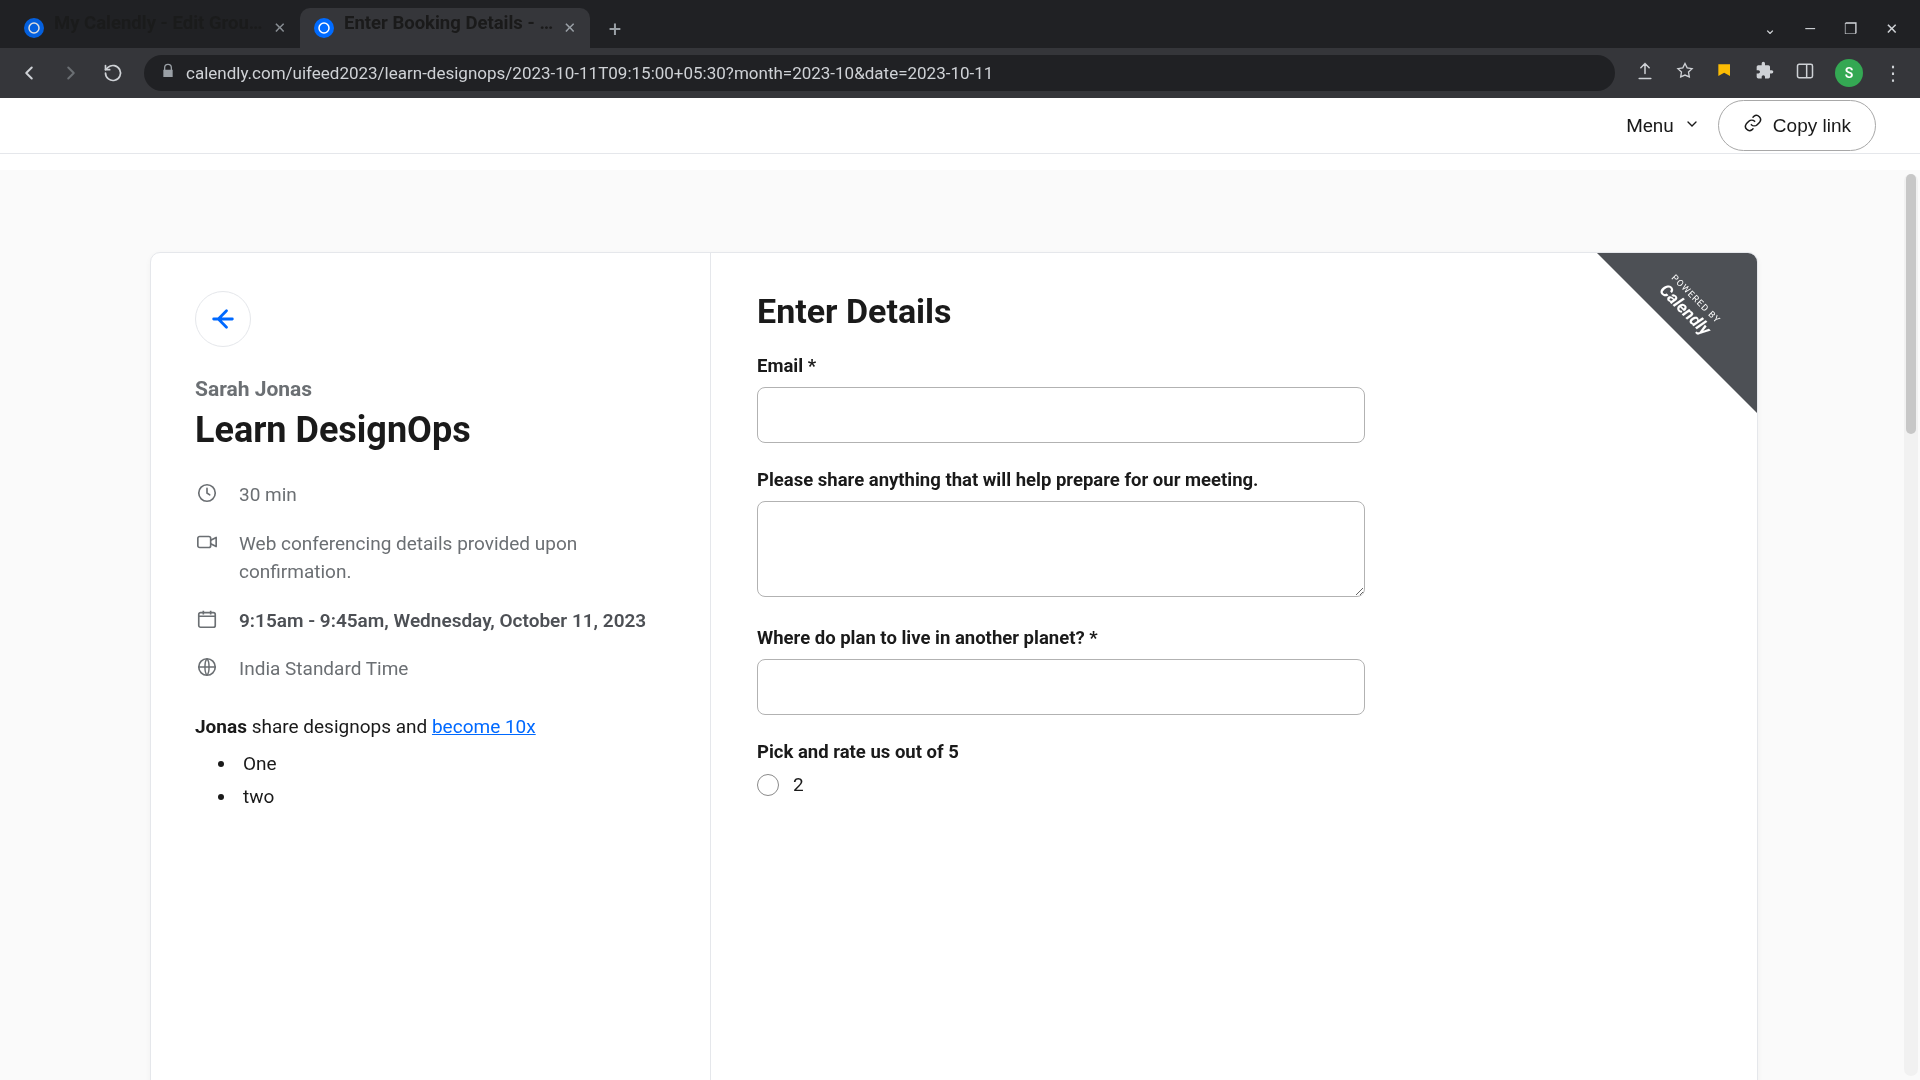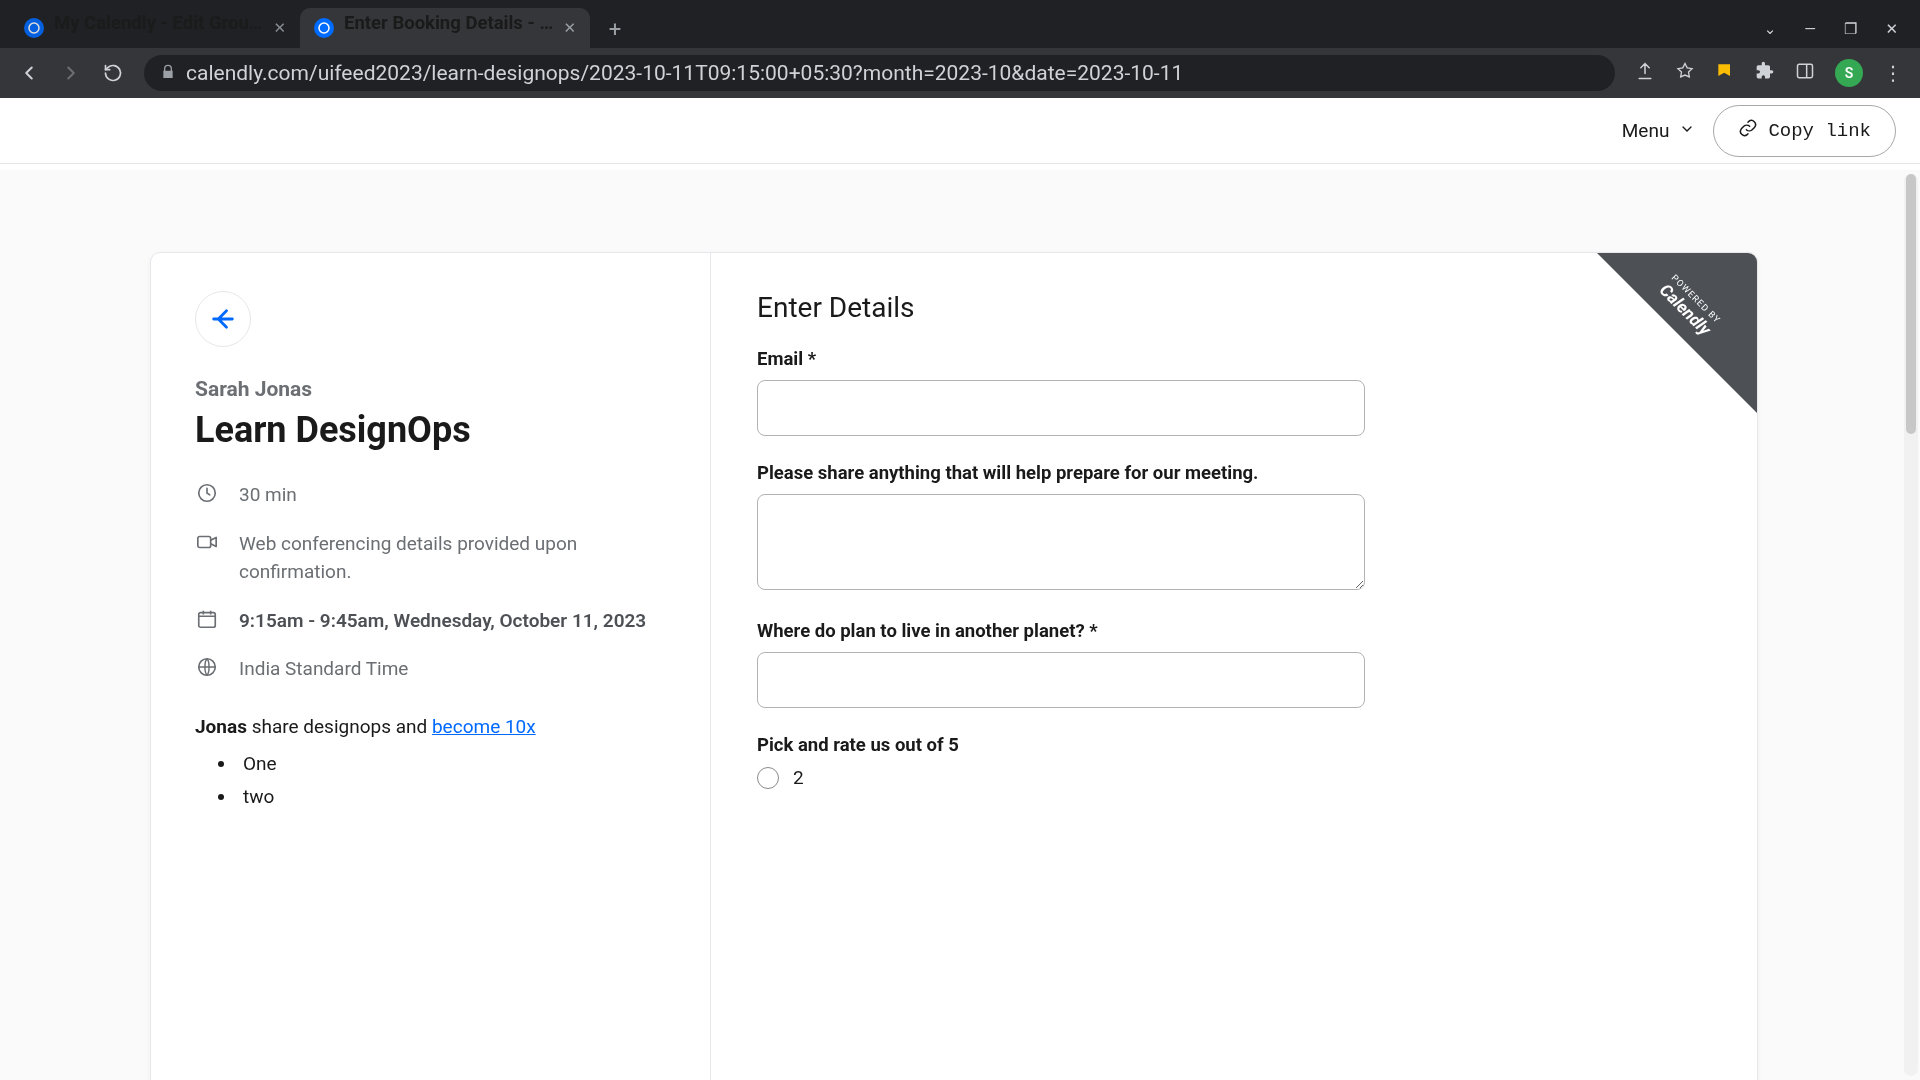--- a/index.html
+++ b/index.html
@@ -59,45 +59,45 @@
     display:flex; align-items:center; padding:0 12px; gap:8px;
   }
   .nav-btn {
     width:34px;height:34px;display:flex;align-items:center;justify-content:center;
     color:#cfd2d6; border-radius:50%;
   }
   .nav-btn.dim { color:#6b6f73; }
   .addr-field {
     flex:1; background:#202124; height:36px; border-radius:20px;
     display:flex; align-items:center; padding:0 16px; gap:10px;
-    color:#cfd2d6; font-size:21px; margin: 0 6px;
+    color:#cfd2d6; font-size:17px; margin: 0 6px;
   }
   .addr-right { display:flex; align-items:center; gap:20px; color:#cfd2d6; padding:0 6px; }
   .addr-right .avatar {
     width:28px;height:28px;border-radius:50%;
     background:#34a853;color:#fff;font-size:14px;font-weight:600;
     display:flex;align-items:center;justify-content:center;
   }
   .addr-right svg { width:20px;height:20px; }
 
   
   .page-header {
-    height:66px; background:#fff; border-bottom:1px solid #e5e7eb;
+    height:56px; background:#fff; border-bottom:1px solid #e5e7eb;
     display:flex; align-items:center; justify-content:flex-end;
-    padding:0 24px; gap:18px;
+    padding:0 44px; gap:18px;
   }
   .menu-btn {
     display:flex;align-items:center;gap:10px;
     font-size:19px;color:#1a1a1a; cursor:pointer;
   }
   .copy-link-btn {
     display:flex;align-items:center;gap:10px;
     font-size:19px;color:#1a1a1a;
     border:1px solid #a8a8a8; border-radius:28px;
-    padding:12px 24px; background:#fff;font-family:Liberation Mono, monospace;
+    padding:12px 24px; background:#fff;
   }
 
   
   .viewport {
     position:absolute; left:0; right:0; top:170px; bottom:0;
     background:#fafafa;
     overflow:hidden;
   }
   .scroll-track {
     position:absolute; right:2px; top:4px; bottom:4px; width:14px;
@@ -168,21 +168,21 @@
   }
   .desc b { font-weight:700; }
   .desc a { color:#0069ff; text-decoration:underline; }
   .desc ul { list-style:disc; padding-left:28px; margin-top:8px; }
   .desc li { margin-top:4px; padding-left:6px;margin-left:14px; }
 
   
   .right {
     flex:1; padding:38px 46px;
   }
-  .form-title { font-size:28px; font-weight:400; color:#1a1a1a; margin-bottom:24px; }
+  .form-title { font-size:34px; font-weight:700; color:#1a1a1a; margin-bottom:24px; }
   .label { font-size:18.5px; font-weight:700; color:#1a1a1a; margin-bottom:10px; display:block; }
   .row2 { display:flex; gap:32px; margin-bottom:26px; }
   .row2 .field { flex:0 0 288px; }
   .field { margin-bottom:26px; }
   .input {
     width:100%; max-width:608px;
     height:56px; border:1px solid #b2b2b2; border-radius:8px;
     font-size:18px; padding:0 14px; background:#fff;
   }
   textarea.input { height:96px; padding:12px 14px; resize:both; max-width:608px;}

